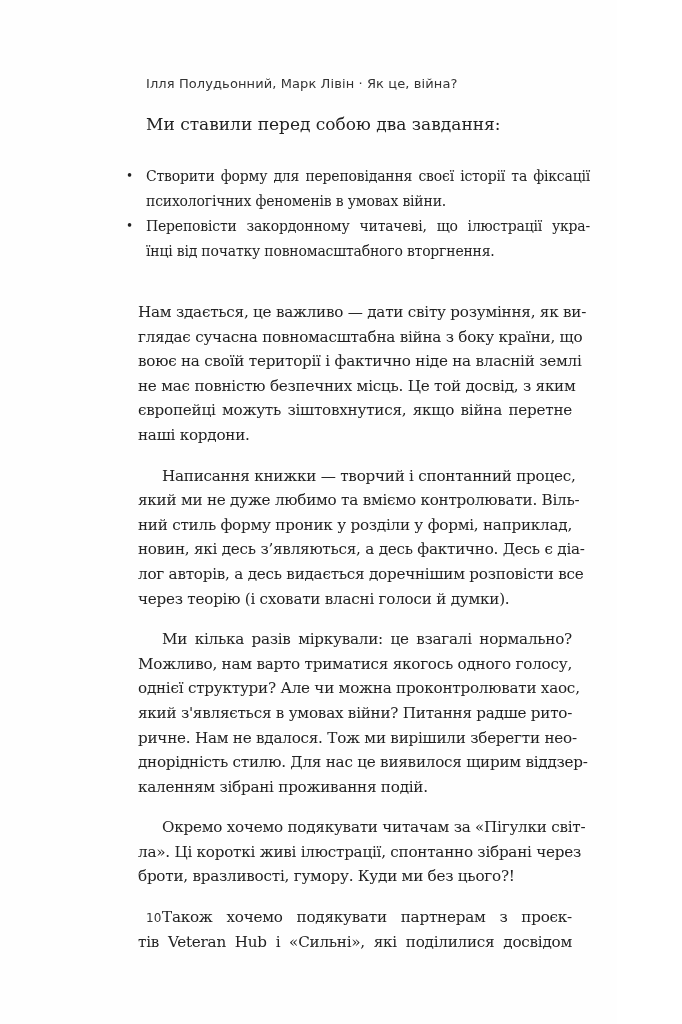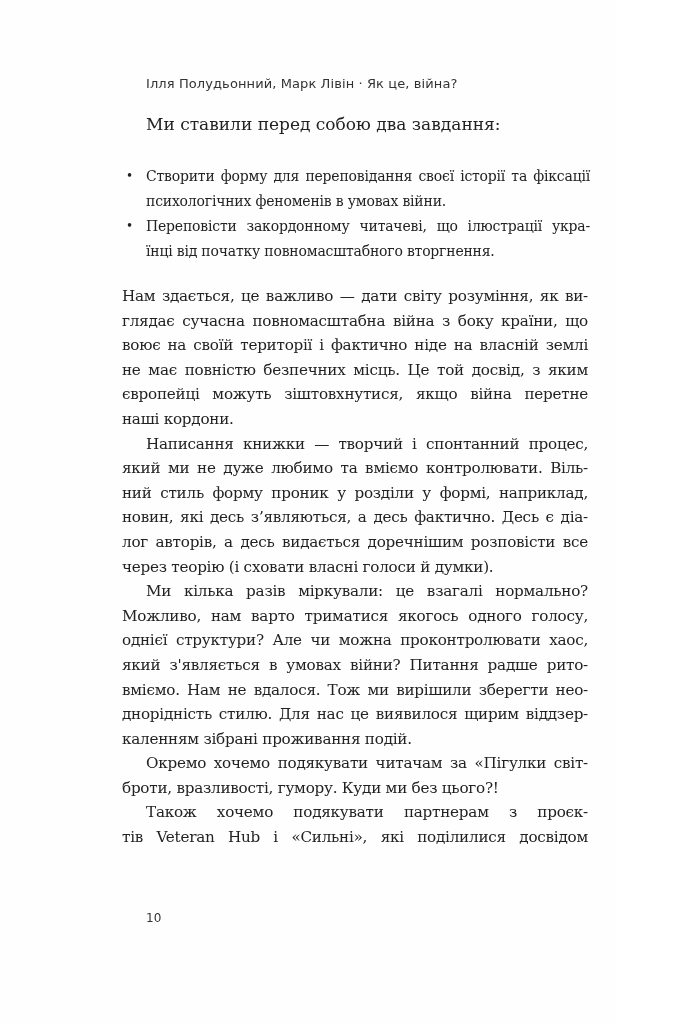--- a/index.html
+++ b/index.html
@@ -21,21 +21,21 @@
     font-size: 14px; line-height: 25px;
   }
   .bullets li { position: relative; padding-left: 26px; letter-spacing: -0.2px; }
   .bullets li .dot {
     position: absolute; left: 6px; top: 0; font-size: 12px;
   }
   .body-text {
     position: absolute; left: 122px; top: 284px; width: 466px;
     font-size: 15.2px; line-height: 24.6px; letter-spacing: -0.25px;
   }
-  .body-text p { margin: 0; text-align: justify; text-align-last: left; }
+  .body-text p { margin: 16px; text-align: justify; text-align-last: left; }
   .line { display: block; white-space: nowrap; text-align: justify; text-align-last: justify; }
   .line.last { text-align-last: left; }
   .page-number {
     position: absolute; left: 146px; top: 911px;
     font-family: "DejaVu Sans", sans-serif; font-size: 12px; color: #333;
   }
 </style>
 </head>
 <body>
 
@@ -73,26 +73,27 @@
       <span class="line">ний стиль форму проник у розділи у формі, наприклад,</span>
       <span class="line">новин, які десь з’являються, а десь фактично. Десь є діа-</span>
       <span class="line">лог авторів, а десь видається доречнішим розповісти все</span>
       <span class="line last">через теорію (і сховати власні голоси й думки).</span>
     </p>
     <p>
       <span class="line" style="padding-left:24px">Ми кілька разів міркували: це взагалі нормально?</span>
       <span class="line">Можливо, нам варто триматися якогось одного голосу,</span>
       <span class="line">однієї структури? Але чи можна проконтролювати хаос,</span>
       <span class="line">який з'являється в умовах війни? Питання радше рито-</span>
-      <span class="line">вміємо. Нам не вдалося. Тож ми вирішили зберегти нео-</span>
+      <span class="line">ричне. Нам не вдалося. Тож ми вирішили зберегти нео-</span>
       <span class="line">днорідність стилю. Для нас це виявилося щирим віддзер-</span>
       <span class="line last">каленням зібрані проживання подій.</span>
     </p>
     <p>
       <span class="line" style="padding-left:24px">Окремо хочемо подякувати читачам за «Пігулки світ-</span>
+      <span class="line">ла». Ці короткі живі ілюстрації, спонтанно зібрані через</span>
       <span class="line last">броти, вразливості, гумору. Куди ми без цього?!</span>
     </p>
     <p>
       <span class="line" style="padding-left:24px">Також хочемо подякувати партнерам з проєк-</span>
       <span class="line">тів Veteran Hub і «Сильні», які поділилися досвідом</span>
     </p>
   </div>
 
   <div class="page-number">10</div>
 

